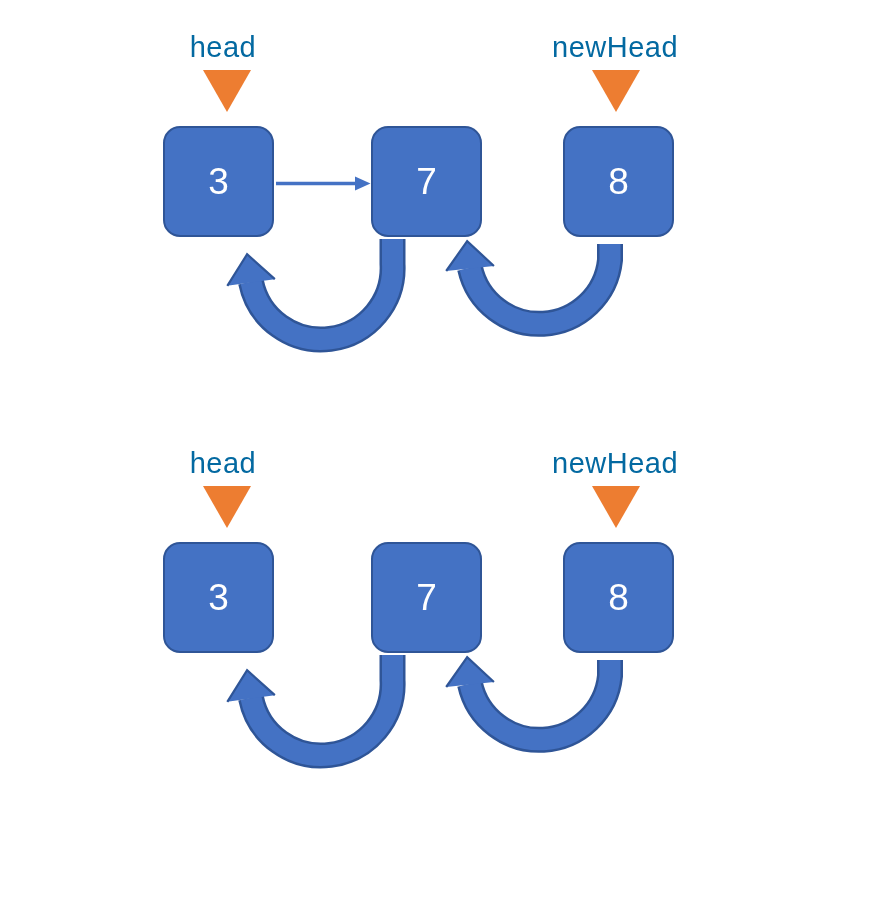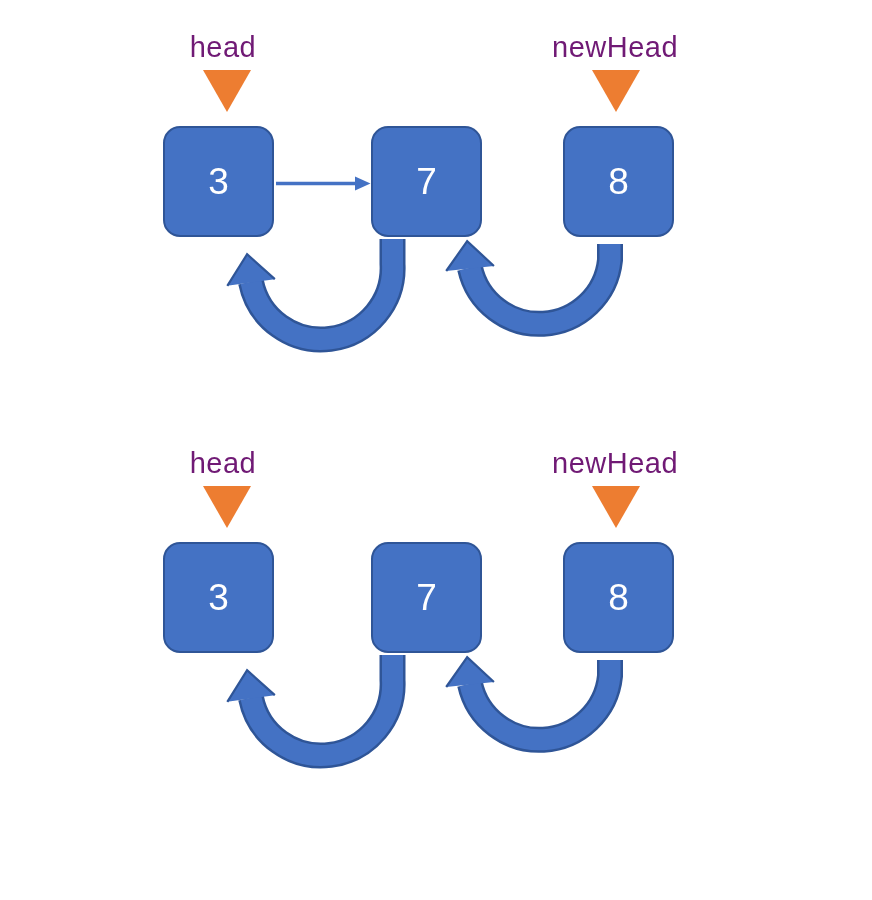--- a/index.html
+++ b/index.html
@@ -24,21 +24,21 @@
   .panel.p1 { top: 0; }
   .panel.p2 { top: 416px; }
 
   .ptr-label {
     position: absolute;
     top: 32px;
     width: 120px;
     text-align: center;
     font-size: 29px;
     line-height: 30px;
-    color: #701a75;
+    color: #0369a1;
     letter-spacing: 0.5px;
   }
   .ptr-label.head    { left: 163px; }
   .ptr-label.newhead { left: 552px; }
 
   .ptr-tri {
     position: absolute;
     top: 70px;
     width: 0;
     height: 0;

